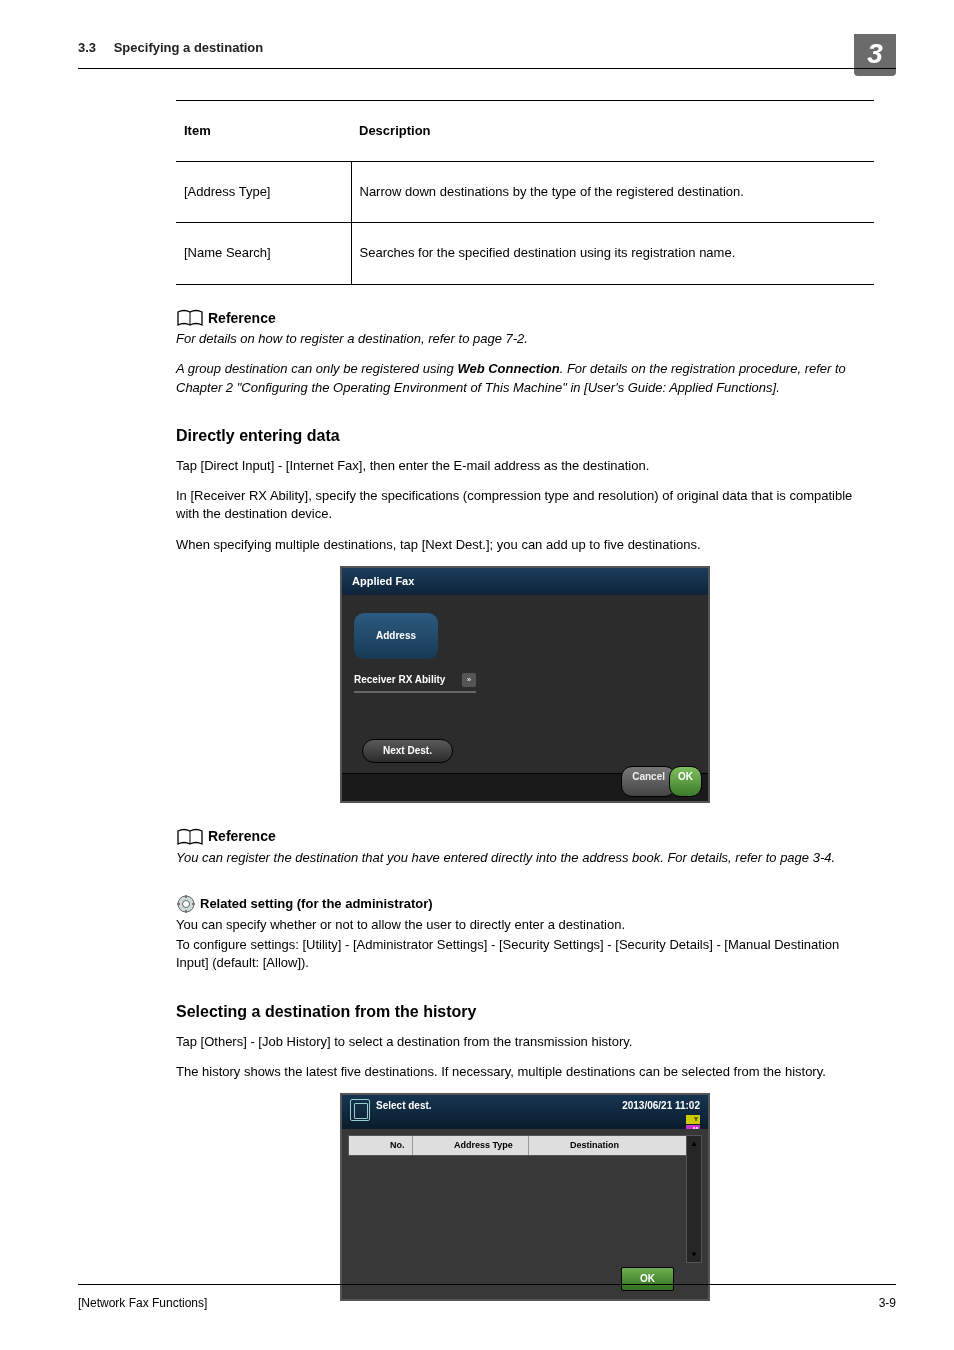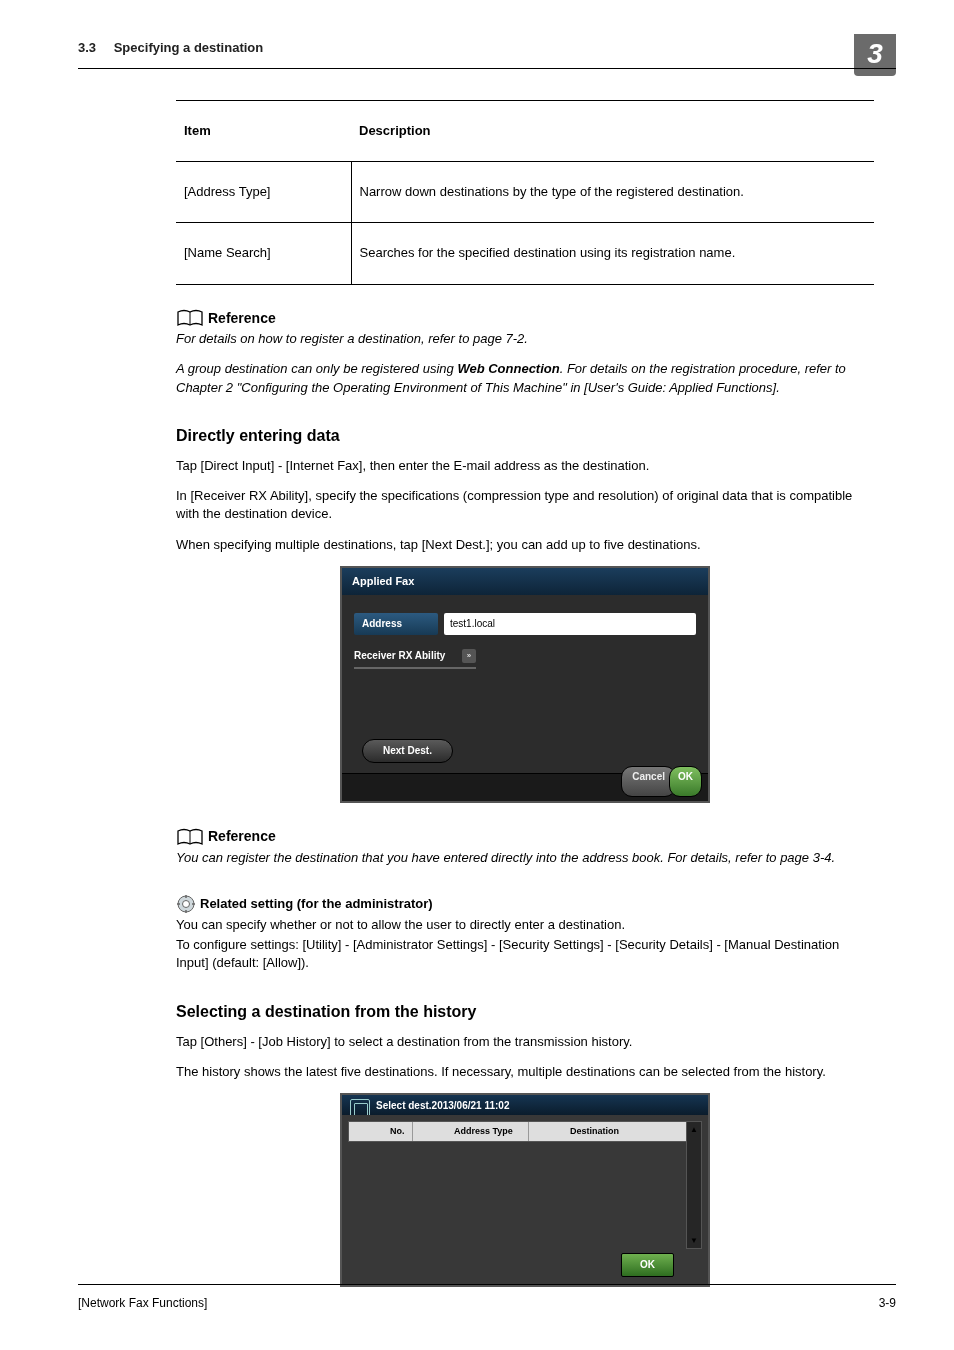--- a/index.html
+++ b/index.html
@@ -110,21 +110,21 @@
   .ui1-body {
     background: #2c2c2c;
     padding: 18px 12px 10px 12px;
     height: 178px;
     position: relative;
   }
   .ui1-row { display:flex; align-items:center; margin-bottom:14px; }
   .ui1-label {
     background: linear-gradient(#2c5a80,#173a55);
     color:#fff; font-size:10px; font-weight:bold;
-    padding:4px 8px; width:84px; border-radius:2px;
+    padding:16px 8px; width:84px; border-radius:10px;text-align:center;
   }
   .ui1-field {
     background:#fff; height:22px; flex:1; margin-left:6px;
     font-size:10px; color:#000; padding:4px 6px; border-radius:2px;
   }
   .ui1-rx {
     color:#fff; font-size:10px; font-weight:bold;
     border-bottom:2px solid #666; padding-bottom:4px;
     width:122px; display:flex; justify-content:space-between;
   }
@@ -155,24 +155,24 @@
     display:flex; align-items:center; gap:4px; margin-top:27px;
   }
   .gear-icon { width:20px; height:20px; }
   .ui2 {
     width: 370px;
     margin: 6px auto 0 auto;
     border:2px solid #555;
     background:#222;
   }
   .ui2-top {
-    display:flex; 
+    display:flex; justify-content:space-between;
     background:linear-gradient(#163552,#0a1c2c);
     color:#fff; font-size:10px; font-weight:bold;
-    padding:4px 8px 0 8px; height:20px;
+    padding:4px 8px 0 8px; height:34px;
   }
   .ui2-top-left { display:flex; gap:6px; align-items:flex-start;}
   .copy-icon {
     width:20px;height:22px;border:1px solid #9cc;background:transparent;border-radius:2px;
     position:relative;
   }
   .copy-icon::before{content:"";position:absolute;left:3px;top:3px;width:12px;height:14px;border:1px solid #9cc;border-radius:1px;}
   .ui2-top-right { text-align:right; }
   .ymck { display:flex; flex-direction:column; gap:1px; margin-top:2px; align-items:flex-end;}
   .ymck span{ font-size:6px; padding:0 2px; width:14px; text-align:right;}
@@ -261,21 +261,20 @@
   <h2 class="section">Directly entering data</h2>
   <p>Tap [Direct Input] - [Internet Fax], then enter the E-mail address as the destination.</p>
   <p>In [Receiver RX Ability], specify the specifications (compression type and resolution) of original data that is compatible with the destination device.</p>
   <p>When specifying multiple destinations, tap [Next Dest.]; you can add up to five destinations.</p>
 
   <div class="ui1">
     <div class="ui1-title">Applied Fax</div>
     <div class="ui1-body">
       <div class="ui1-row">
         <div class="ui1-label">Address</div>
-        <div class="ui1-field">test1.local</div>
       </div>
       <div class="ui1-rx">
         <span>Receiver RX Ability</span>
         <span class="chev">»</span>
       </div>
       <div class="ui1-next">Next Dest.</div>
     </div>
     <div class="ui1-footer">
       <div class="pill cancel">Cancel</div>
       <div class="pill ok">OK</div>

